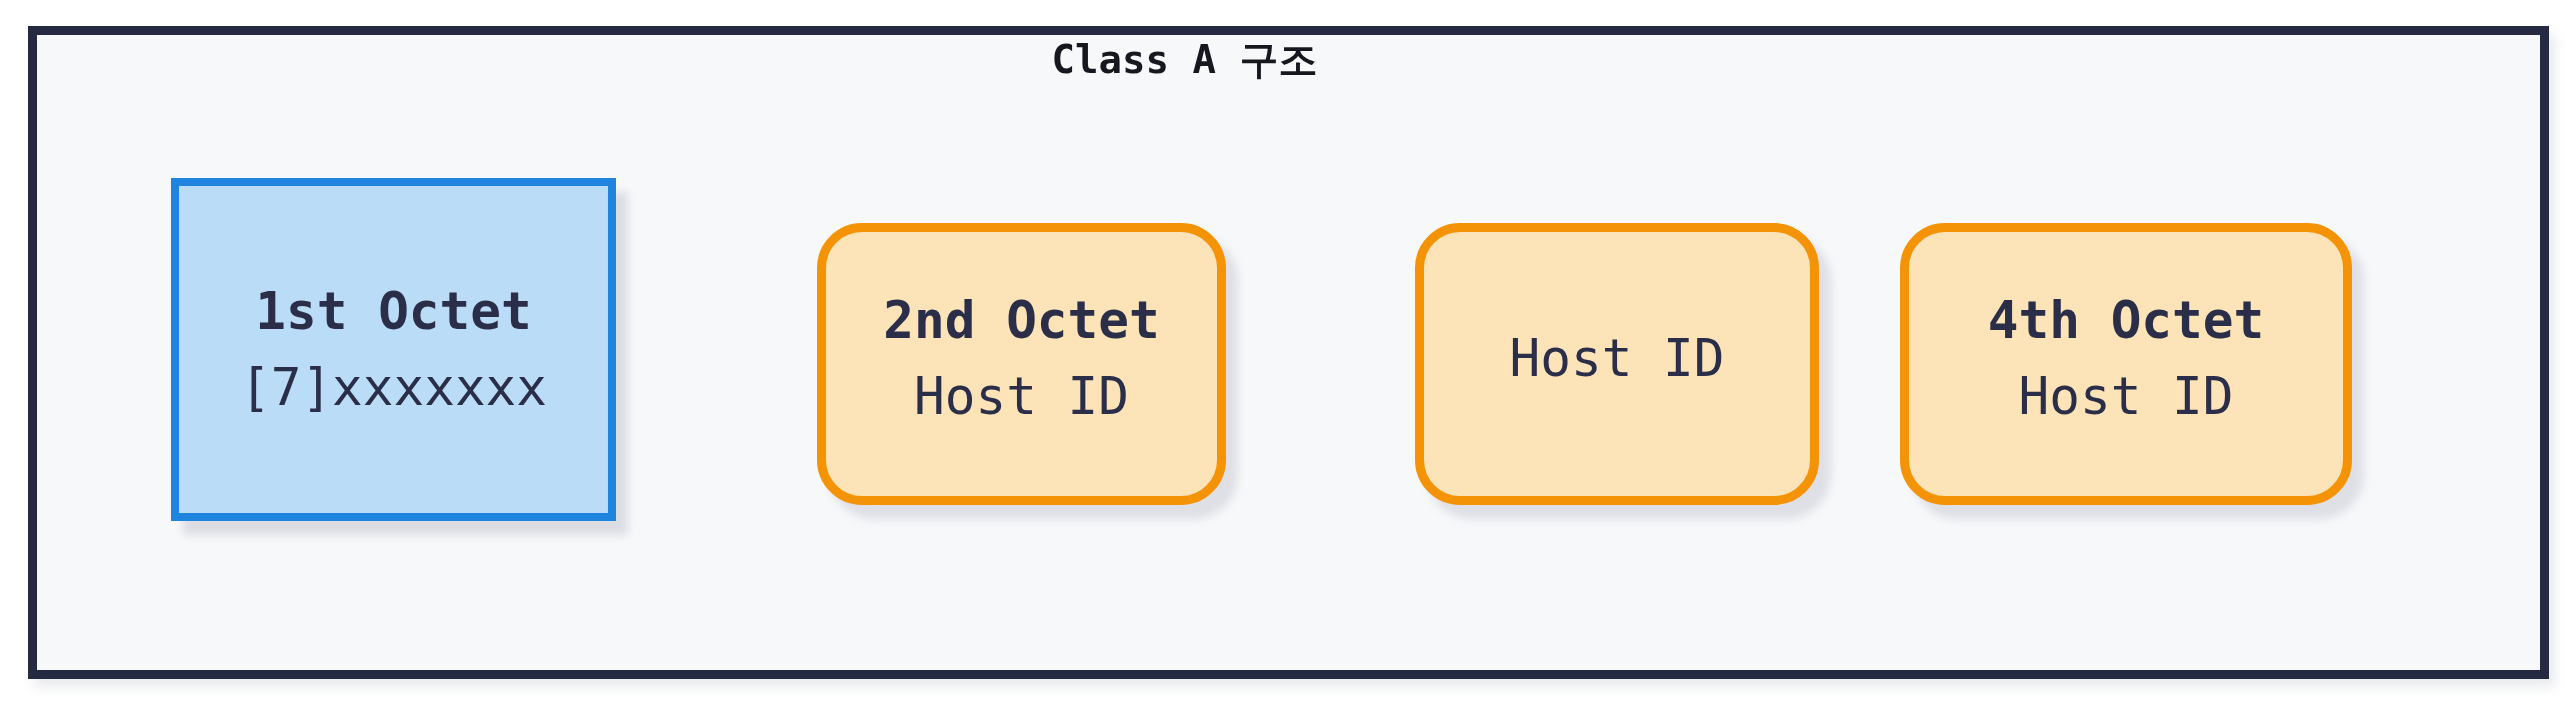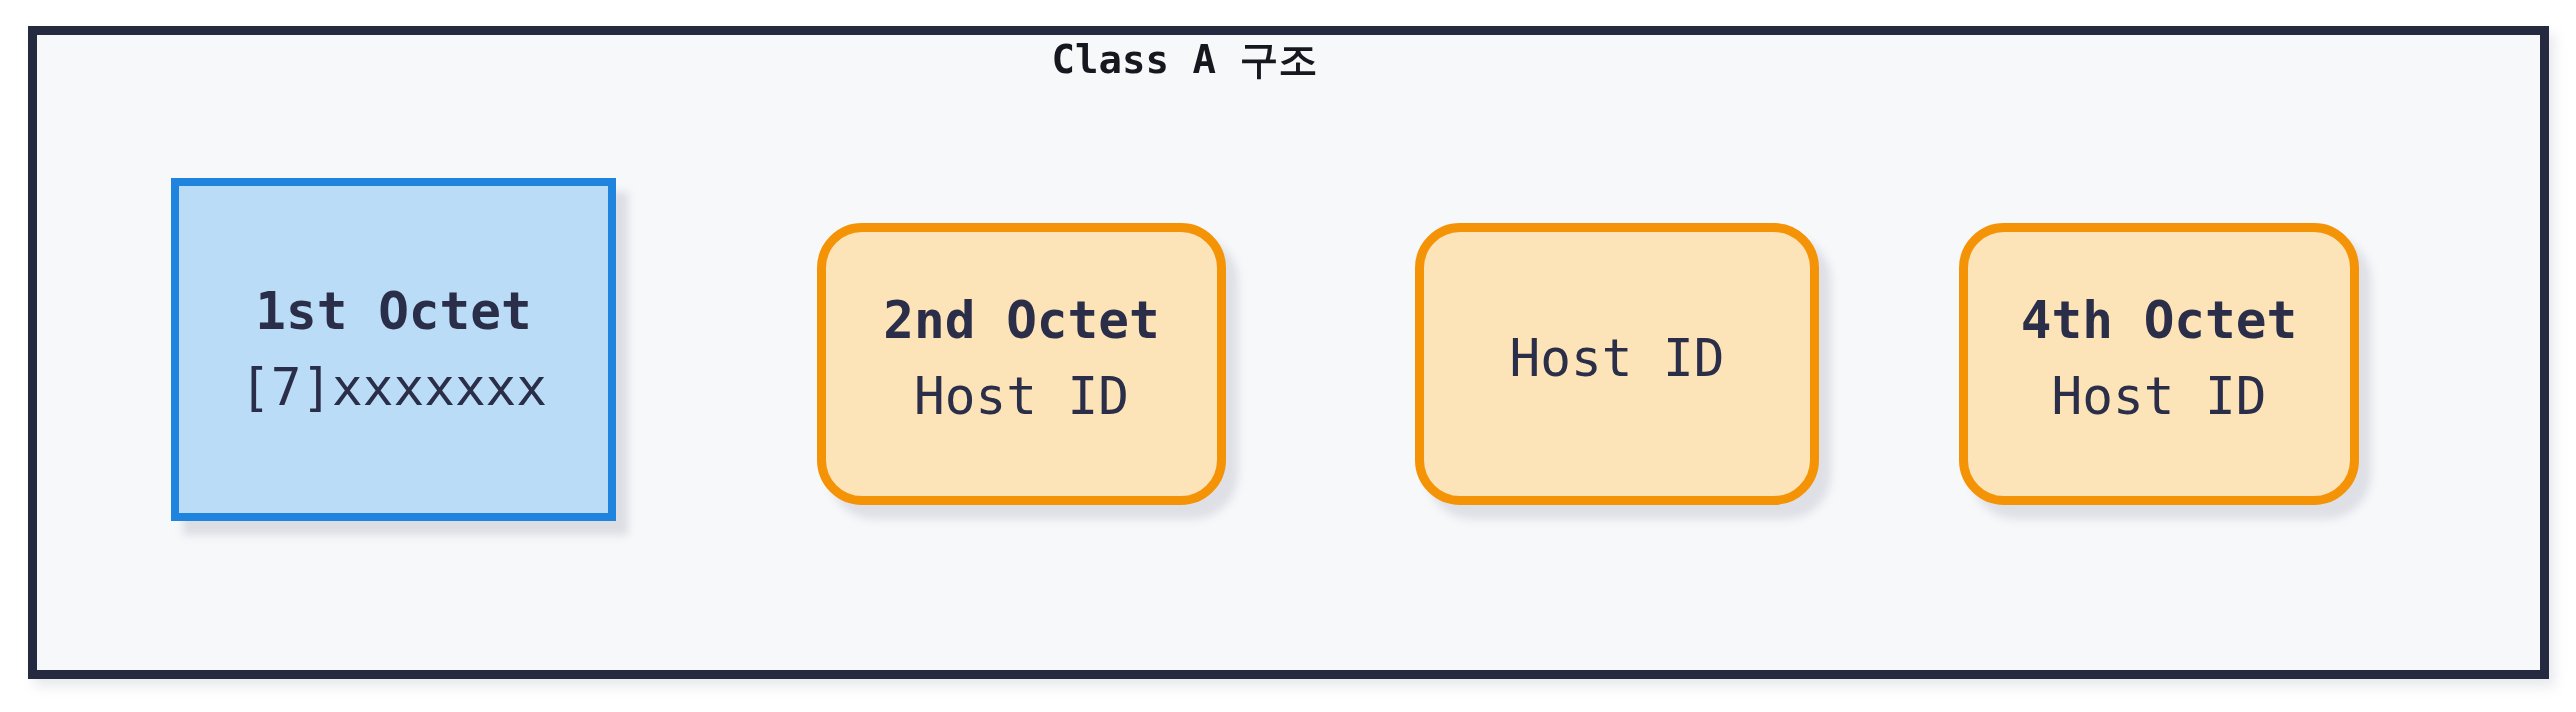--- a/index.html
+++ b/index.html
@@ -71,21 +71,21 @@
     top: 223px;
     height: 282px;
     border: 9.6px solid #f59307;
     background: #fce3b8;
     border-radius: 45px;
     box-shadow: 12px 13.6px 8px rgba(150, 153, 170, 0.25);
     padding-bottom: 11.2px;
   }
   .box-host-2 { left: 817px; width: 409px; }
   .box-host-3 { left: 1415px; width: 404px; }
-  .box-host-4 { left: 1959px; width: 400px; }
+  .box-host-4 { left: 1900px; width: 452px; }
 </style>
 </head>
 <body>
 
 <div class="stage">
 
   <div class="frame"></div>
 
   <div class="diagram-title">Class A 구조</div>
 

